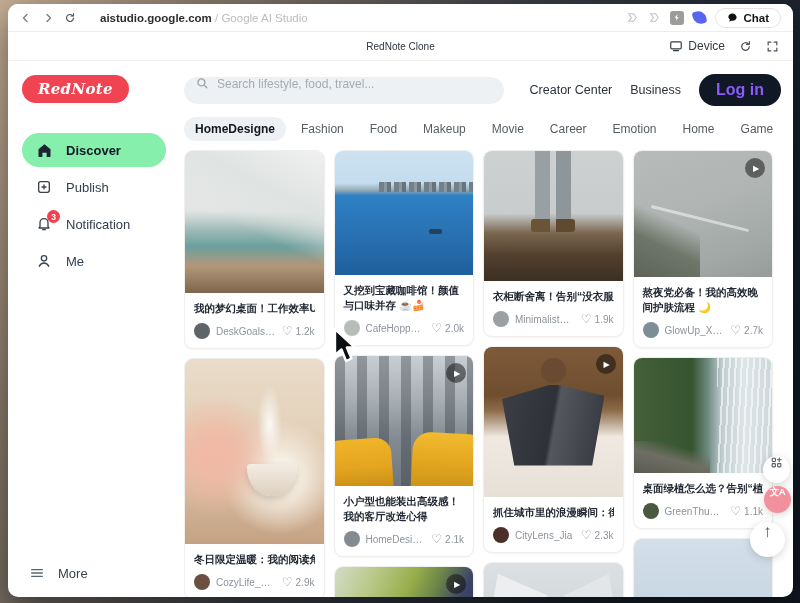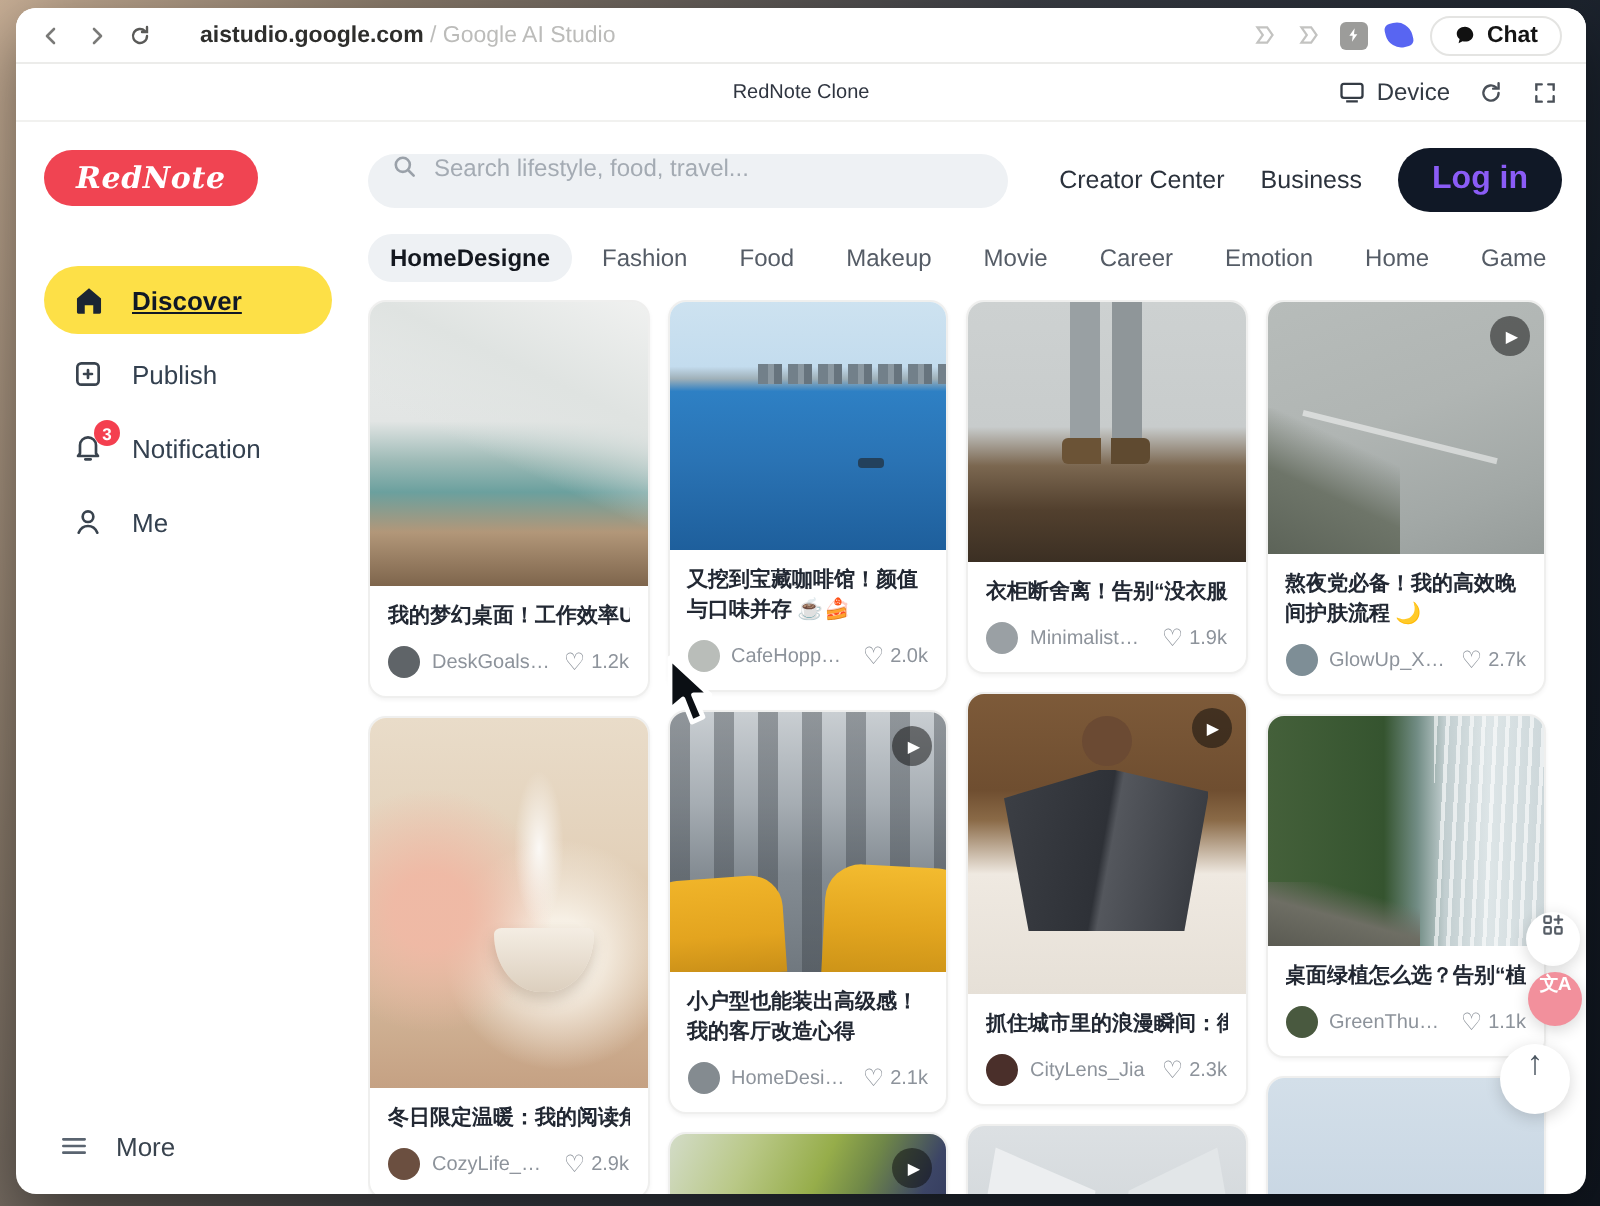--- a/index.html
+++ b/index.html
@@ -39,21 +39,21 @@
   .devicebtn{ display:flex; align-items:center; gap:5px; font-size:12px; color:#343b44; }
   
   .appbody{ flex:1; display:flex; min-height:0; }
   .sidebar{ width:172px; flex:none; padding:14px 14px 10px; display:flex; flex-direction:column; }
   .logo{ width:fit-content; background:#f04452; color:#fff; font-family:"DejaVu Serif",serif;
     font-style:italic; font-weight:700; font-size:15px; padding:5px 16px; border-radius:17px;
     letter-spacing:.3px; }
   .sidenav{ margin-top:30px; display:flex; flex-direction:column; gap:3px; }
   .sideitem{ height:34px; display:flex; align-items:center; gap:13px; padding:0 13px;
     border-radius:17px; font-size:13px; color:#33404f; cursor:default; }
-  .sideitem.active{ background:#fde047; font-weight:700; color:#101826;text-decoration:underline; }
+  .sideitem.active{ background:#86efac; font-weight:700; color:#101826; }
   .sideicon{ width:18px; display:flex; justify-content:center; position:relative; }
   .badge{ position:absolute; top:-6px; right:-7px; min-width:13px; height:13px; padding:0 3px;
     background:#f43f4f; border-radius:7px; color:#fff; font-size:8.5px; font-weight:700;
     display:flex; align-items:center; justify-content:center; }
   .more{ margin-top:auto; display:flex; align-items:center; gap:13px; padding:0 7px 6px;
     font-size:13px; color:#39434e; }
   
   .main{ flex:1; min-width:0; padding:13px 12px 0 4px; display:flex; flex-direction:column; overflow:hidden; }
   .toprow{ display:flex; align-items:center; flex:none; }
   .search{ width:320px; height:27px; background:#eef1f4; border-radius:14px;

